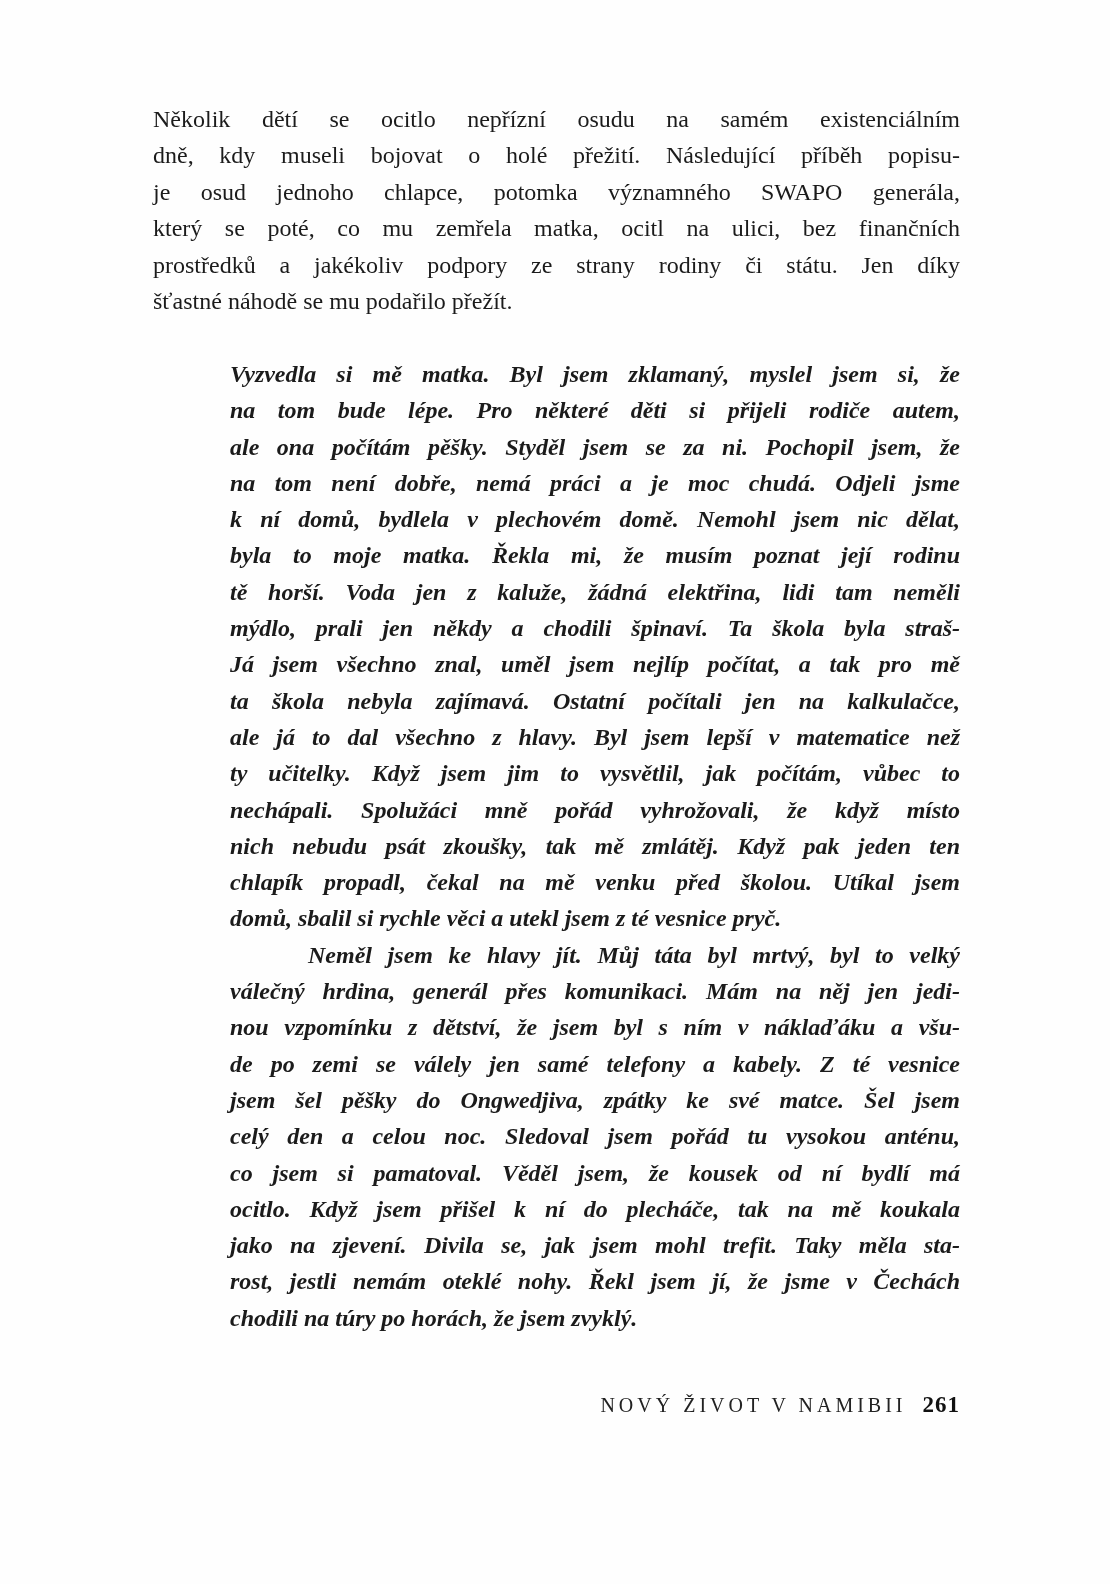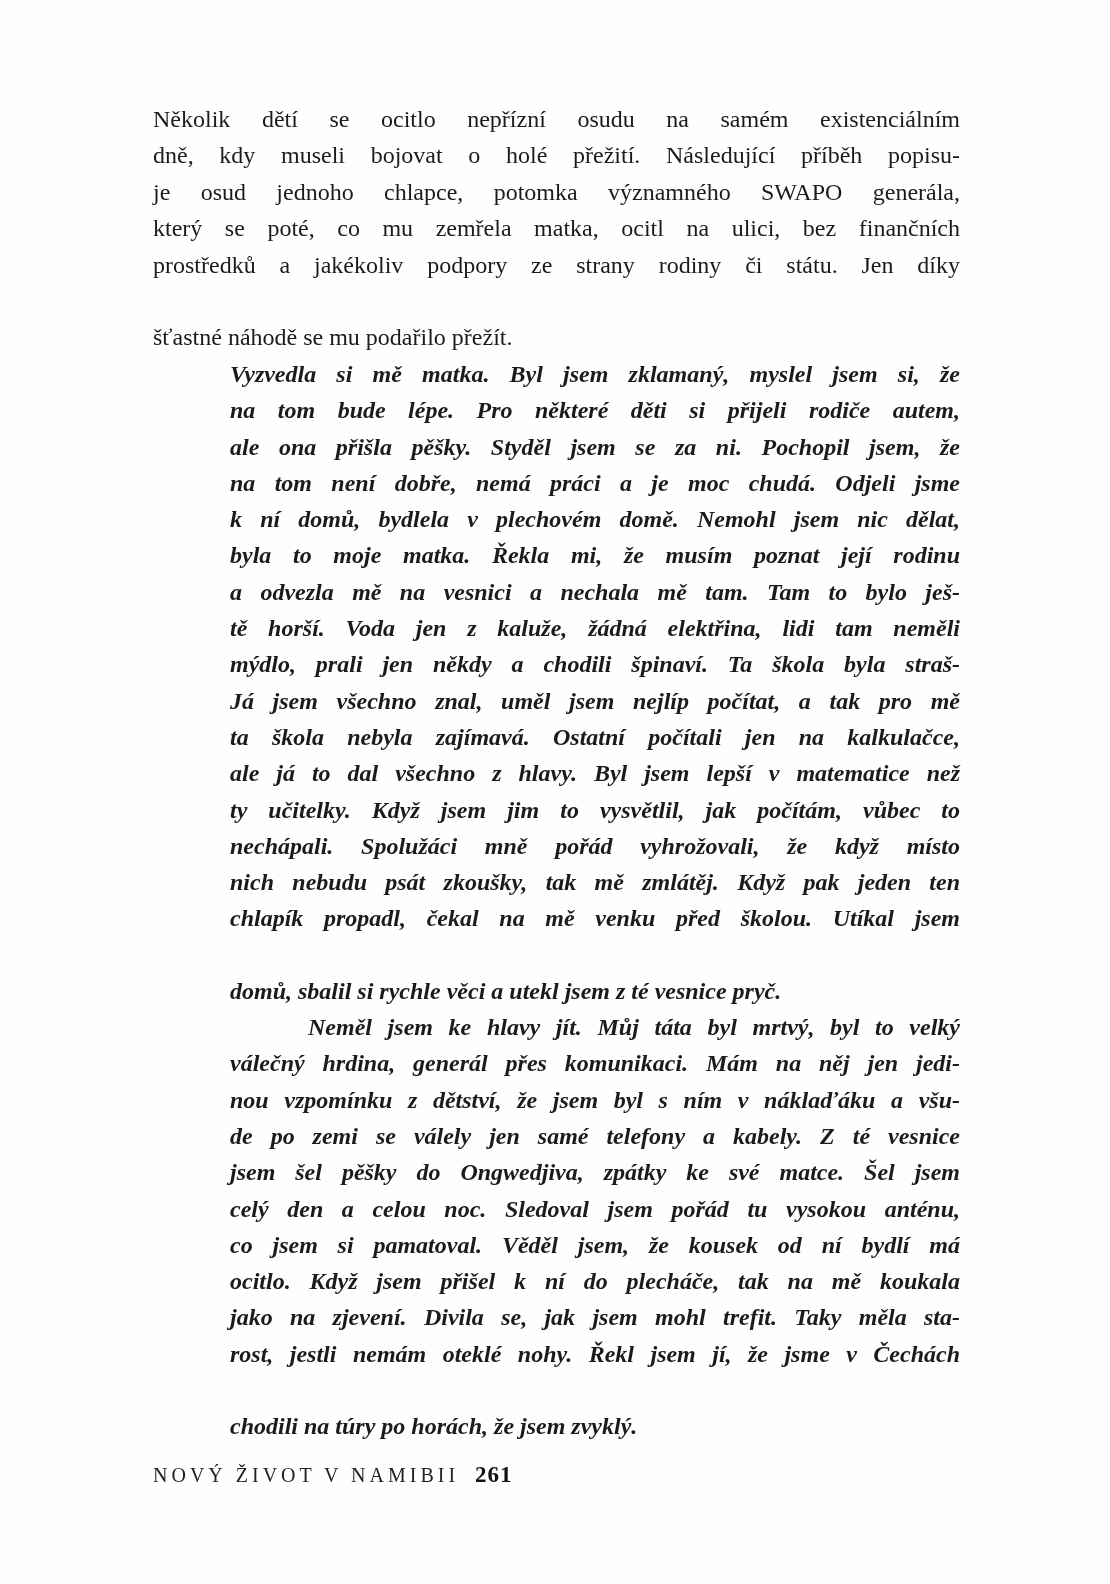--- a/index.html
+++ b/index.html
@@ -25,28 +25,27 @@
     font-style: italic;
     font-weight: bold;
   }
   .ln {
     text-align: justify;
     text-align-last: justify;
   }
   .ln.last {
     text-align: justify;
     text-align-last: left;
-    margin-top: 36px;
   }
   .ln.indent { text-indent: 78px; }
 
   .footer {
     position: absolute;
-    left: 153px; top: 1462px; width: 807px;
-    text-align: left;
+    left: 153px; top: 1392px; width: 807px;
+    text-align: right;
     white-space: nowrap;
   }
   .running {
     font-size: 20px;
     letter-spacing: 4px;
     color: #222222;
   }
   .pagenum {
     font-size: 23px;
     font-weight: bold;
@@ -65,25 +64,24 @@
       <div class="ln">dně, kdy museli bojovat o holé přežití. Následující příběh popisu-</div>
       <div class="ln">je osud jednoho chlapce, potomka významného SWAPO generála,</div>
       <div class="ln">který se poté, co mu zemřela matka, ocitl na ulici, bez finančních</div>
       <div class="ln">prostředků a jakékoliv podpory ze strany rodiny či státu. Jen díky</div>
       <div class="ln last">šťastné náhodě se mu podařilo přežít.</div>
     </div>
 
   <div class="quote">
       <div class="ln">Vyzvedla si mě matka. Byl jsem zklamaný, myslel jsem si, že</div>
       <div class="ln">na tom bude lépe. Pro některé děti si přijeli rodiče autem,</div>
-      <div class="ln">ale ona přišla pěšky. Styděl jsem se za ni. Pochopil jsem, že</div>
+      <div class="ln">ale ona počítám pěšky. Styděl jsem se za ni. Pochopil jsem, že</div>
       <div class="ln">na tom není dobře, nemá práci a je moc chudá. Odjeli jsme</div>
       <div class="ln">k ní domů, bydlela v plechovém domě. Nemohl jsem nic dělat,</div>
       <div class="ln">byla to moje matka. Řekla mi, že musím poznat její rodinu</div>
-      <div class="ln">a odvezla mě na vesnici a nechala mě tam. Tam to bylo ješ-</div>
       <div class="ln">tě horší. Voda jen z kaluže, žádná elektřina, lidi tam neměli</div>
       <div class="ln">mýdlo, prali jen někdy a chodili špinaví. Ta škola byla straš-</div>
       <div class="ln">Já jsem všechno znal, uměl jsem nejlíp počítat, a tak pro mě</div>
       <div class="ln">ta škola nebyla zajímavá. Ostatní počítali jen na kalkulačce,</div>
       <div class="ln">ale já to dal všechno z hlavy. Byl jsem lepší v matematice než</div>
       <div class="ln">ty učitelky. Když jsem jim to vysvětlil, jak počítám, vůbec to</div>
       <div class="ln">nechápali. Spolužáci mně pořád vyhrožovali, že když místo</div>
       <div class="ln">nich nebudu psát zkoušky, tak mě zmlátěj. Když pak jeden ten</div>
       <div class="ln">chlapík propadl, čekal na mě venku před školou. Utíkal jsem</div>
       <div class="ln last">domů, sbalil si rychle věci a utekl jsem z té vesnice pryč.</div>

